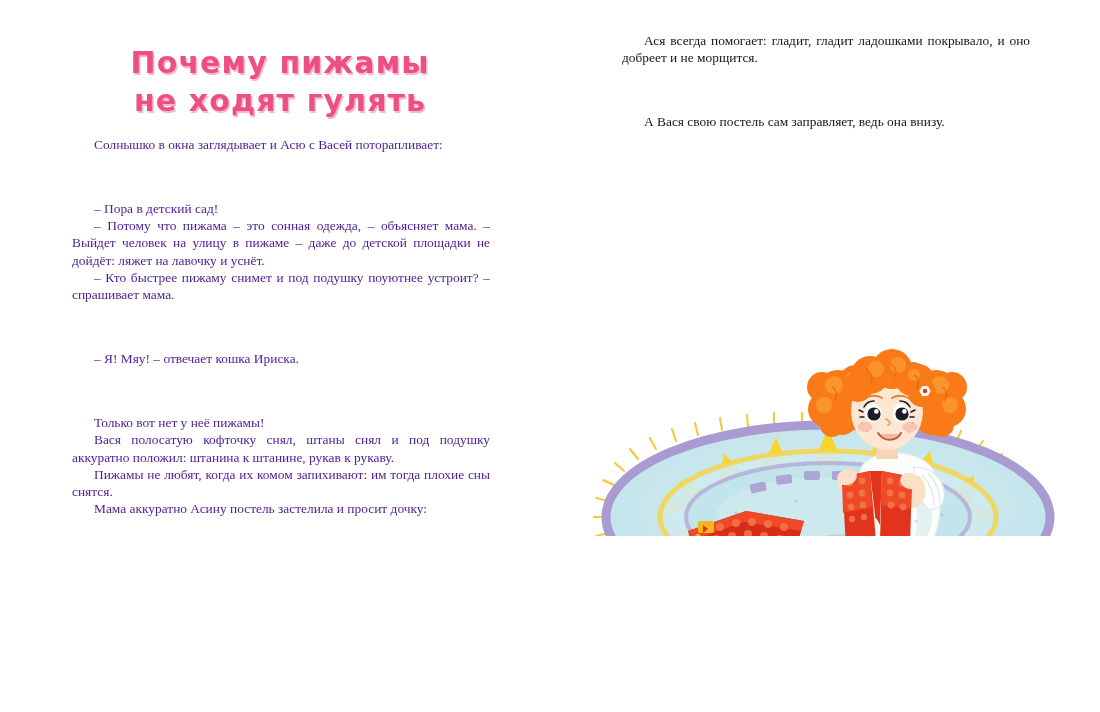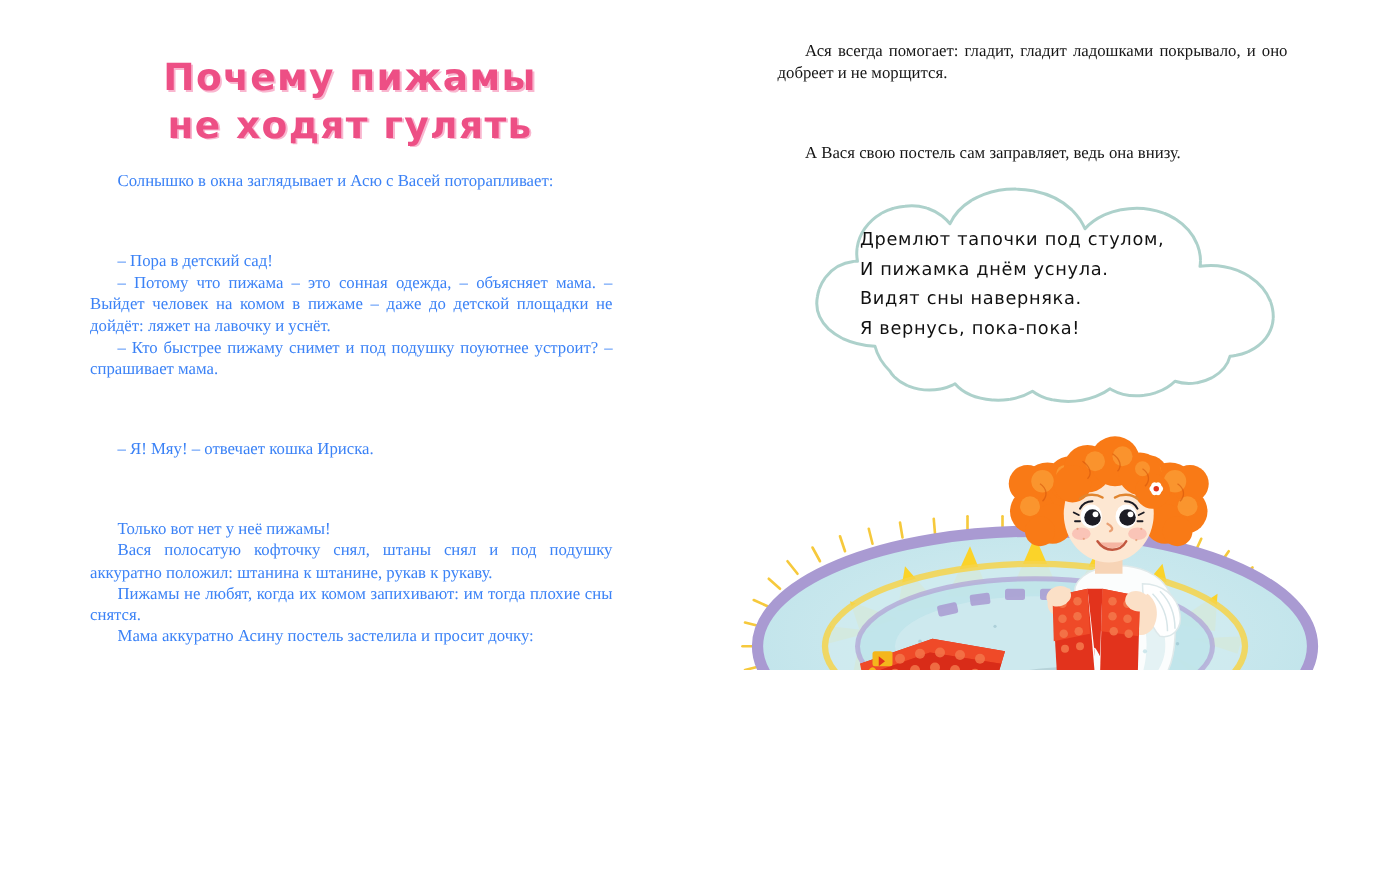--- a/index.html
+++ b/index.html
@@ -39,21 +39,21 @@
   }
   #left-body {
     position: absolute;
     left: 72px;
     top: 136px;
     width: 418px;
     font-size: 13.4px;
     line-height: 17.15px;
     text-align: justify;
     text-justify: inter-word;
-    color: #3b82f6;
+    color: #4c1d95;
     hyphens: manual;
   }
   #right-body {
     position: absolute;
     left: 622px;
     top: 50px;
     width: 408px;
     font-size: 13.4px;
     line-height: 17.15px;
     text-align: justify;
@@ -123,65 +123,40 @@
 <div id="page">
 
   <div id="left-page">
 
     <div id="story-title">Почему пижамы
 не ходят гулять</div>
 
     <div id="left-body">
       <p class="para">Солнышко в окна заглядывает и Асю с Васей поторапливает:</p>
       <p class="para last-line-left">– Пора в детский сад!</p>
-      <p class="para">– Потому что пижама – это сонная одежда, – объясняет мама. – Выйдет человек на комом в пижаме – даже до детской площадки не дойдёт: ляжет на лавочку и уснёт.</p>
+      <p class="para">– Потому что пижама – это сонная одежда, – объясняет мама. – Выйдет человек на улицу в пижаме – даже до детской площадки не дойдёт: ляжет на лавочку и уснёт.</p>
       <p class="para">– Кто быстрее пижаму снимет и под подушку поуютнее устроит? – спрашивает мама.</p>
       <p class="para last-line-left">– Я! Мяу! – отвечает кошка Ириска.</p>
       <p class="para last-line-left">Только вот нет у неё пижамы!</p>
       <p class="para">Вася полосатую кофточку снял, штаны снял и под подушку аккуратно положил: штанина к штанине, рукав к рукаву.</p>
       <p class="para">Пижамы не любят, когда их комом запихивают: им тогда плохие сны снятся.</p>
       <p class="para">Мама аккуратно Асину постель застелила и просит дочку:</p>
       <p class="para last-line-left">– Поможешь складочки разгладить?</p>
     </div>
 
     <div class="folio" id="folio-left">18</div>
   </div>
 
   <div id="right-page">
 
     <div id="right-body" style="left:72px; top:32px;">
       <p class="para">Ася всегда помогает: гладит, гладит ладошками покрывало, и оно добреет и не морщится.</p>
       <p class="para last-line-left">А Вася свою постель сам заправляет, ведь она внизу.</p>
     </div>
 
-    <div id="poem-cloud-wrap">
-      <svg id="poem-cloud-svg" viewBox="0 0 420 180">
-        <path d="M 72 132
-                 C 40 130, 22 112, 26 92
-                 C 29 74, 44 64, 58 64
-                 C 54 44, 70 22, 96 20
-                 C 110 18, 124 24, 132 34
-                 C 142 12, 172 2, 200 8
-                 C 220 12, 234 24, 240 38
-                 C 256 20, 290 16, 312 30
-                 C 328 40, 334 56, 332 68
-                 C 360 64, 386 80, 390 102
-                 C 394 122, 378 138, 356 140
-                 C 352 156, 330 166, 312 160
-                 C 300 172, 276 176, 260 166
-                 C 244 178, 214 180, 198 168
-                 C 178 180, 148 176, 136 162
-                 C 118 172, 92 166, 84 152
-                 C 78 146, 74 140, 72 132 Z" fill="#ffffff" stroke="#a9cfc9" stroke-width="2.4" stroke-linejoin="round" stroke-linecap="round" stroke-dasharray="26 1.5 12 1 34 1.5 9 1" opacity="0.95"></path>
-      </svg>
-      <div id="poem-text">Дремлют тапочки под стулом,
-И пижамка днём уснула.
-Видят сны наверняка.
-Я вернусь, пока-пока!</div>
-    </div>
 
     <svg id="illustration" viewBox="0 0 520 295" role="img">
       <title>Девочка с рыжими кудрями сидит на круглом ковре и складывает красную пижаму в горошек</title>
 
       <defs>
         <radialGradient id="rugShade" cx="50%" cy="45%" r="60%">
           <stop offset="0%" stop-color="#d6eef2"></stop>
           <stop offset="100%" stop-color="#bfe3ea"></stop>
         </radialGradient>
         <clipPath id="rugClip">

